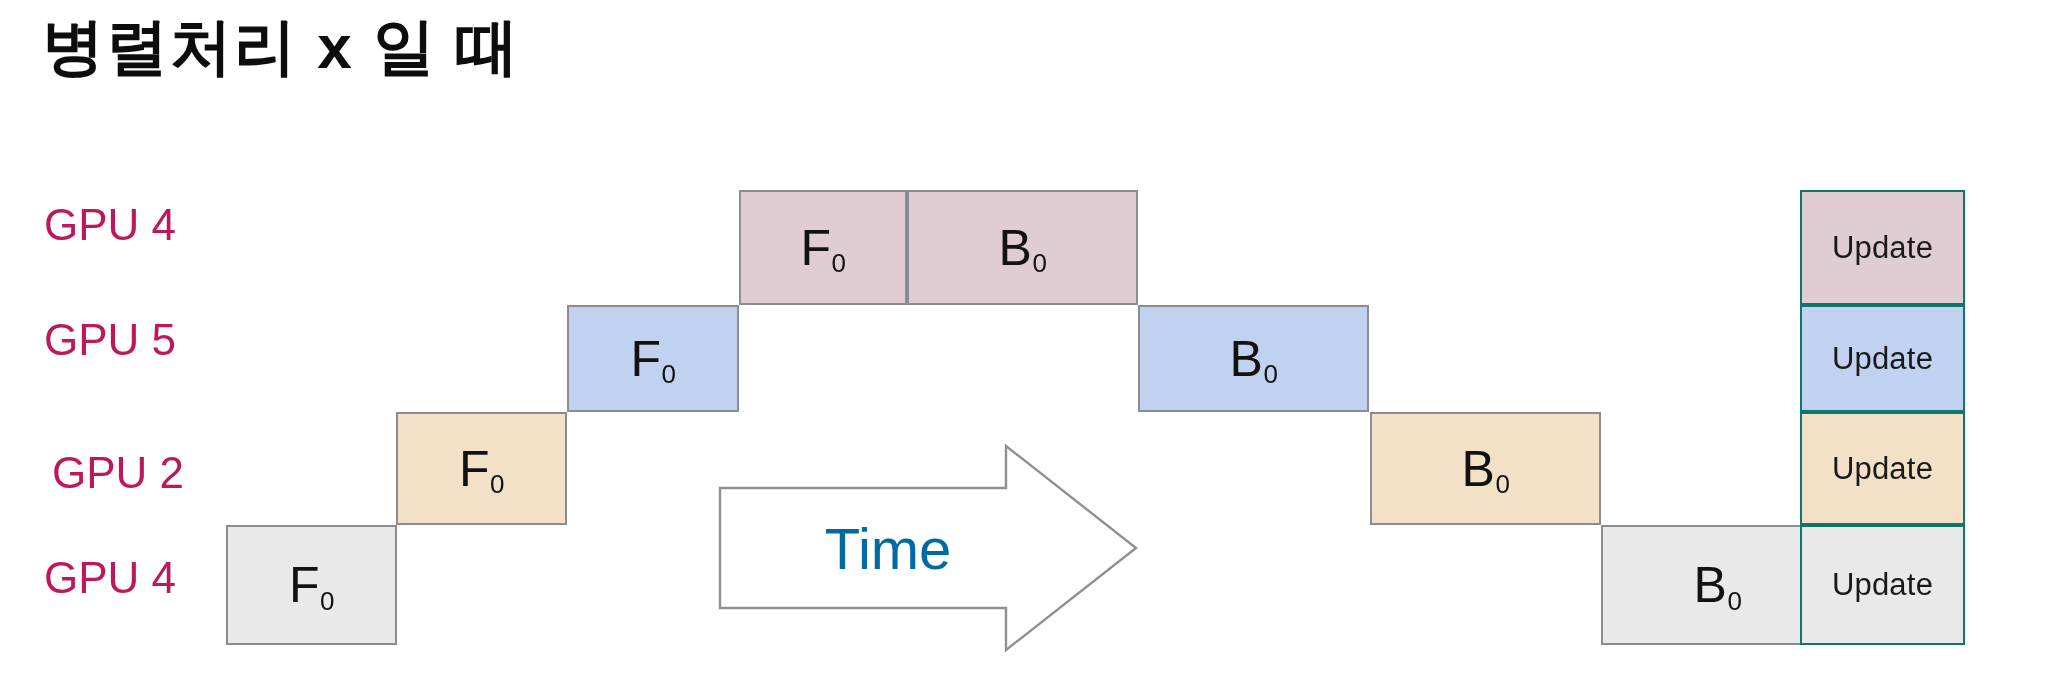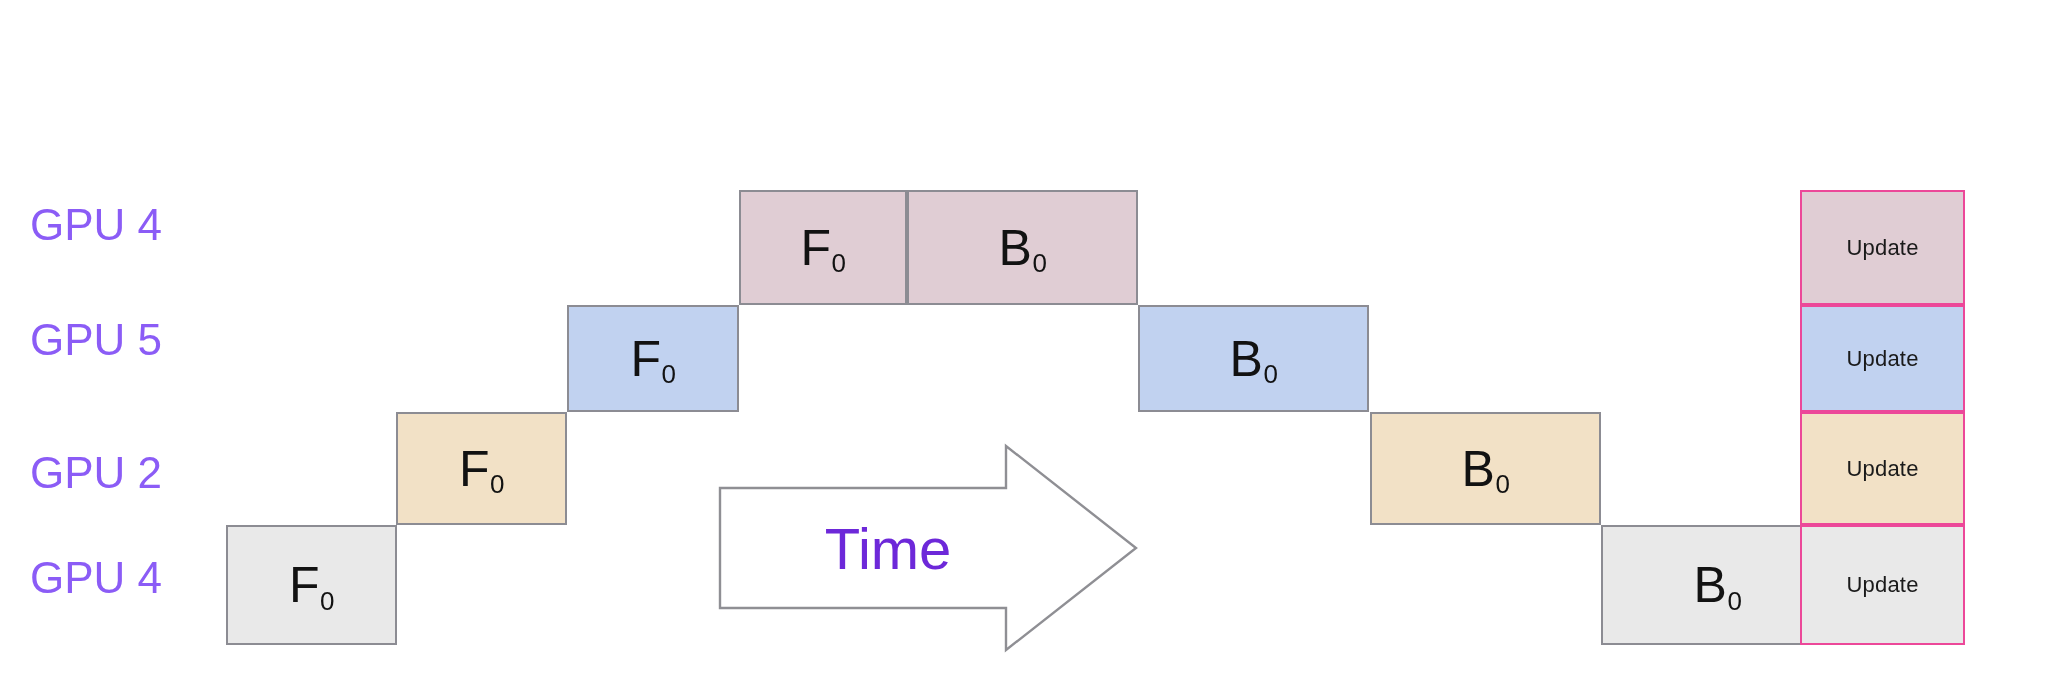--- a/index.html
+++ b/index.html
@@ -29,23 +29,23 @@
     letter-spacing: 2px;
     white-space: nowrap;
     line-height: 1.25;
   }
 
   
   .gpu-label {
     position: absolute;
     left: 30px;
     width: 160px;
-    text-align: left;
+    text-align: center;
     font-size: 44px;
-    color: #8b5cf6;
+    color: #be185d;
     white-space: nowrap;
   }
 
   
   .block {
     position: absolute;
     box-sizing: border-box;
     border: 2px solid #8c8c93;
     display: flex;
     align-items: center;
@@ -64,25 +64,25 @@
     vertical-align: baseline;
     position: relative;
     top: 0.30em;
     left: 0.02em;
   }
 
   
   .update-cell {
     position: absolute;
     box-sizing: border-box;
-    border: 2px solid #ec4899;
+    border: 2px solid #0f766e;
     display: flex;
     align-items: center;
     justify-content: center;
-    font-size: 22px;
+    font-size: 31px;
     color: #1a1a1a;
     letter-spacing: .2px;
   }
 
   
   #time-arrow {
     position: absolute;
     left: 718px;
     top: 442px;
     width: 420px;
@@ -96,34 +96,35 @@
   #time-arrow-label {
     position: absolute;
     left: 718px;
     top: 442px;
     width: 340px;
     height: 212px;
     display: flex;
     align-items: center;
     justify-content: center;
     font-size: 58px;
-    color: #6d28d9;
+    color: #0369a1;
     pointer-events: none;
   }
 </style>
 </head>
 <body>
 
 <div id="canvas">
 
+  <div id="title">병렬처리 x 일 때</div>
 
   <div id="labels-layer">
       <div class="gpu-label" style="top: 200px;">GPU 4</div>
       <div class="gpu-label" style="top: 315px;">GPU 5</div>
-      <div class="gpu-label" style="top: 448px;">GPU 2</div>
+      <div class="gpu-label" style="top: 448px; margin-left: 8px;">GPU 2</div>
       <div class="gpu-label" style="top: 553px;">GPU 4</div>
     </div>
   <div id="blocks-layer">
       <div class="block" style="left: 705px; top: 190px; width: 168px; height: 115px; background: rgb(224, 205, 212);">
         <span class="lbl"><span>F</span><sub>0</sub></span>
       </div>
       <div class="block" style="left: 873px; top: 190px; width: 231px; height: 115px; background: rgb(224, 205, 212);">
         <span class="lbl"><span>B</span><sub>0</sub></span>
       </div>
       <div class="block" style="left: 533px; top: 305px; width: 172px; height: 107px; background: rgb(193, 210, 240);">

